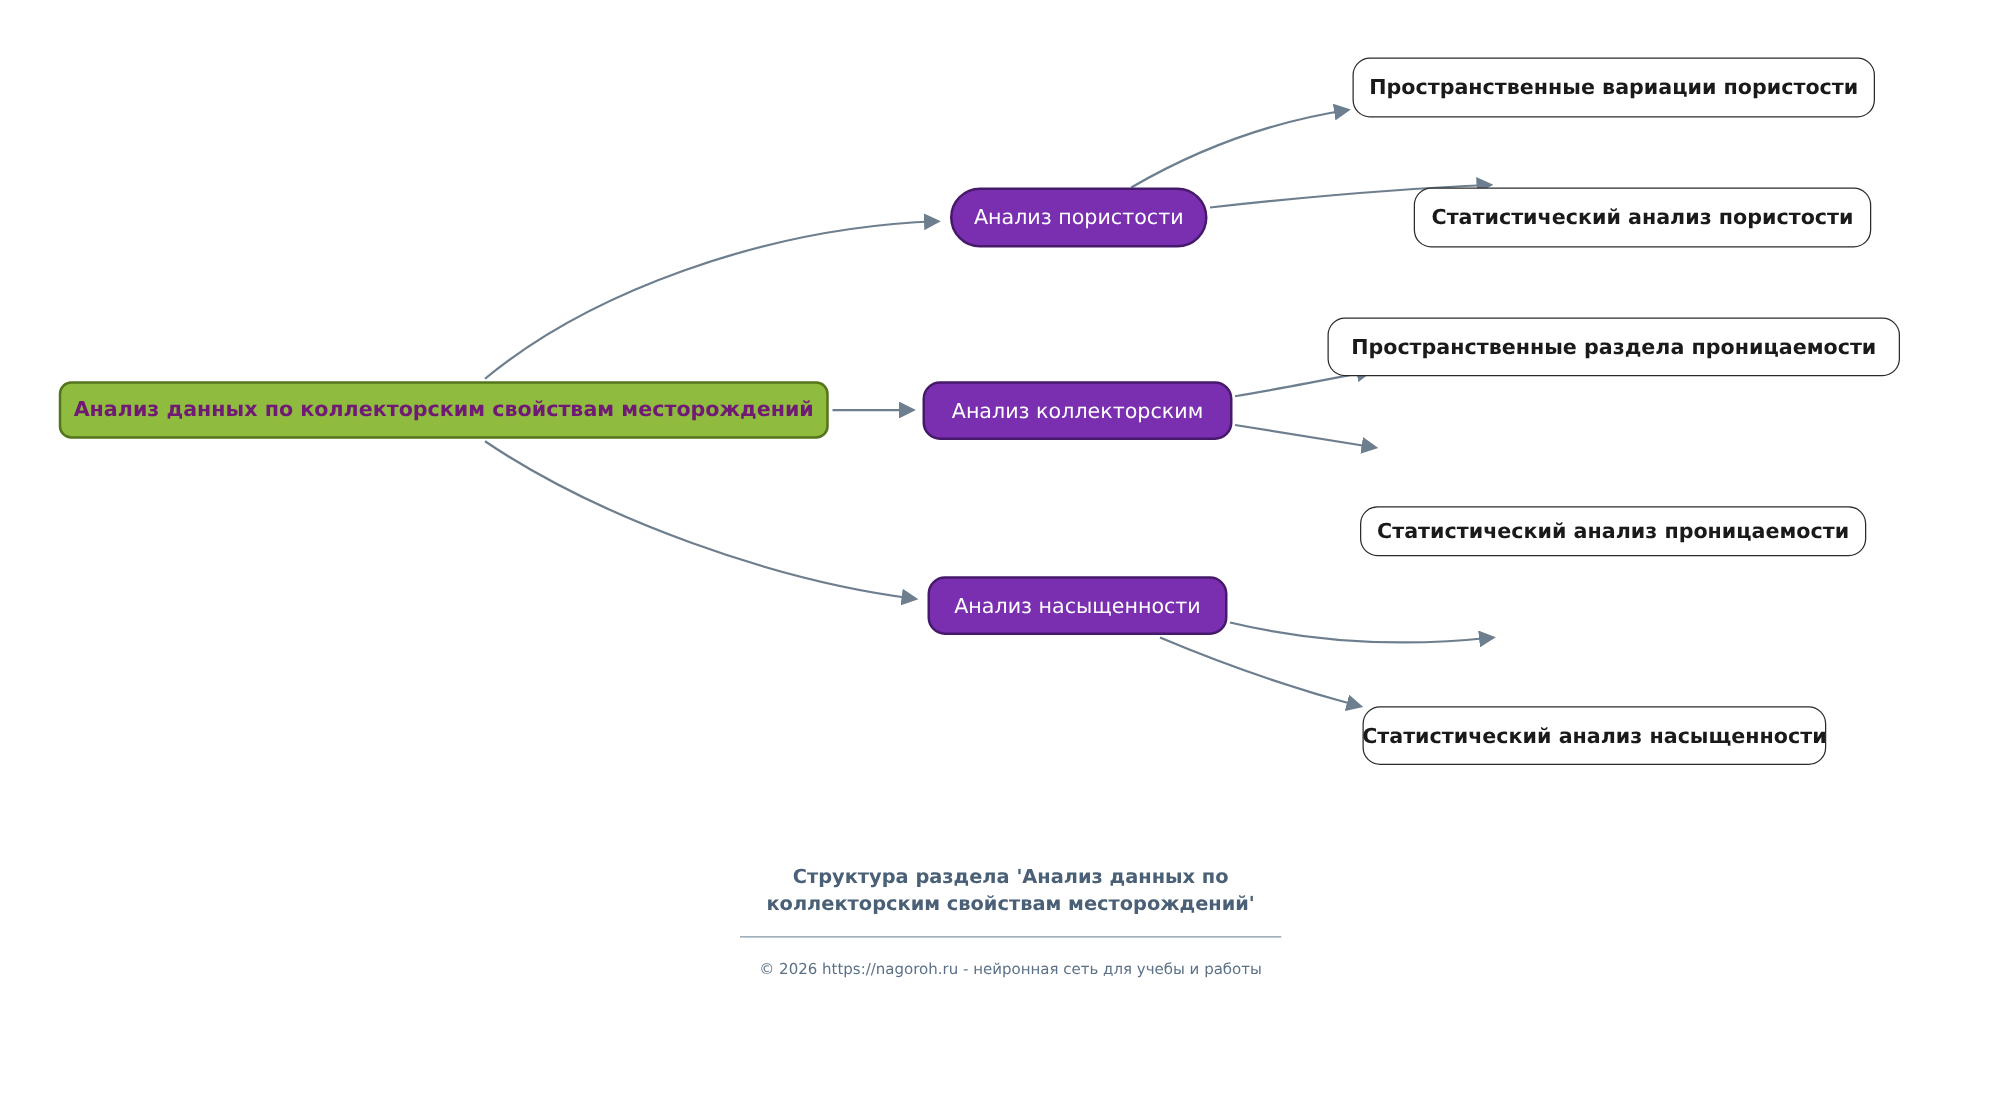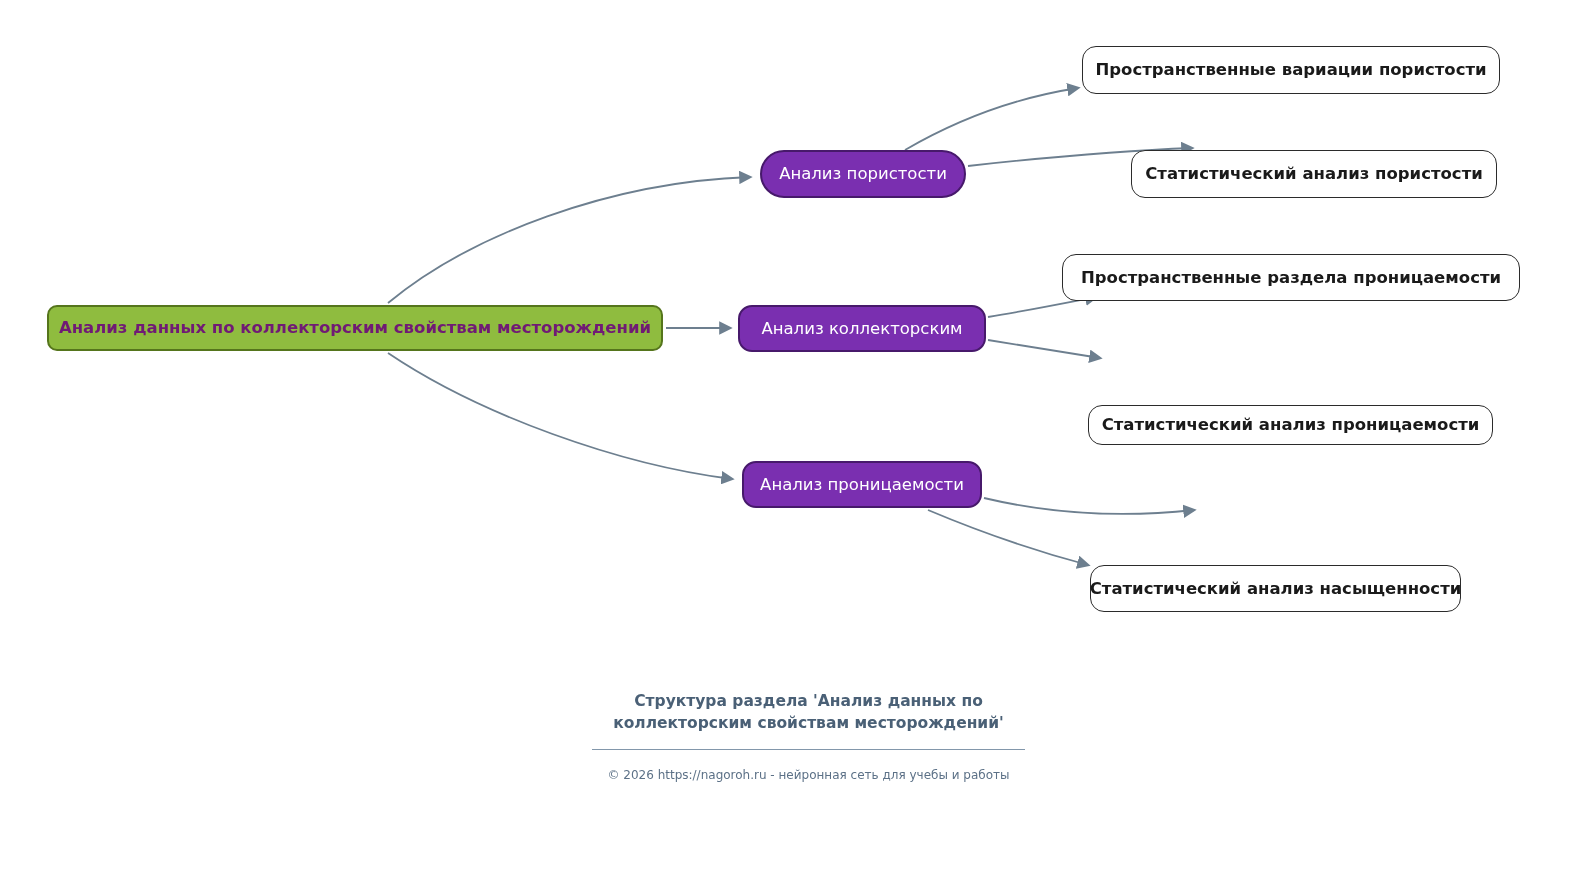--- a/index.html
+++ b/index.html
@@ -104,21 +104,21 @@
       <path d="M 928 510 C 985 534, 1035 551, 1088 565" marker-end="url(#arrow)"></path>
     </g>
   </svg>
 
   <div class="node root" style="left:47px; top:305px; width:616px; height:46px;">Анализ данных по коллекторским свойствам месторождений</div>
 
   <div class="node branch" style="left:760px; top:150px; width:206px; height:48px;border-radius:24px;">Анализ пористости</div>
 
   <div class="node branch" style="left:738px; top:305px; width:248px; height:47px;">Анализ коллекторским</div>
 
-  <div class="node branch" style="left:742px; top:461px; width:240px; height:47px;">Анализ проницаемости</div>
+  <div class="node branch" style="left:742px; top:461px; width:240px; height:47px;">Анализ насыщенности</div>
 
   <div class="node leaf" style="left:1082px; top:46px; width:418px; height:48px;">Пространственные вариации пористости</div>
 
   <div class="node leaf" style="left:1131px; top:150px; width:366px; height:48px;">Статистический анализ пористости</div>
 
   <div class="node leaf" style="left:1062px; top:254px; width:458px; height:47px;">Пространственные раздела проницаемости</div>
 
   <div class="node leaf" style="left:1088px; top:357px; width:405px; height:40px;margin-top:48px;">Статистический анализ проницаемости</div>
 
 

